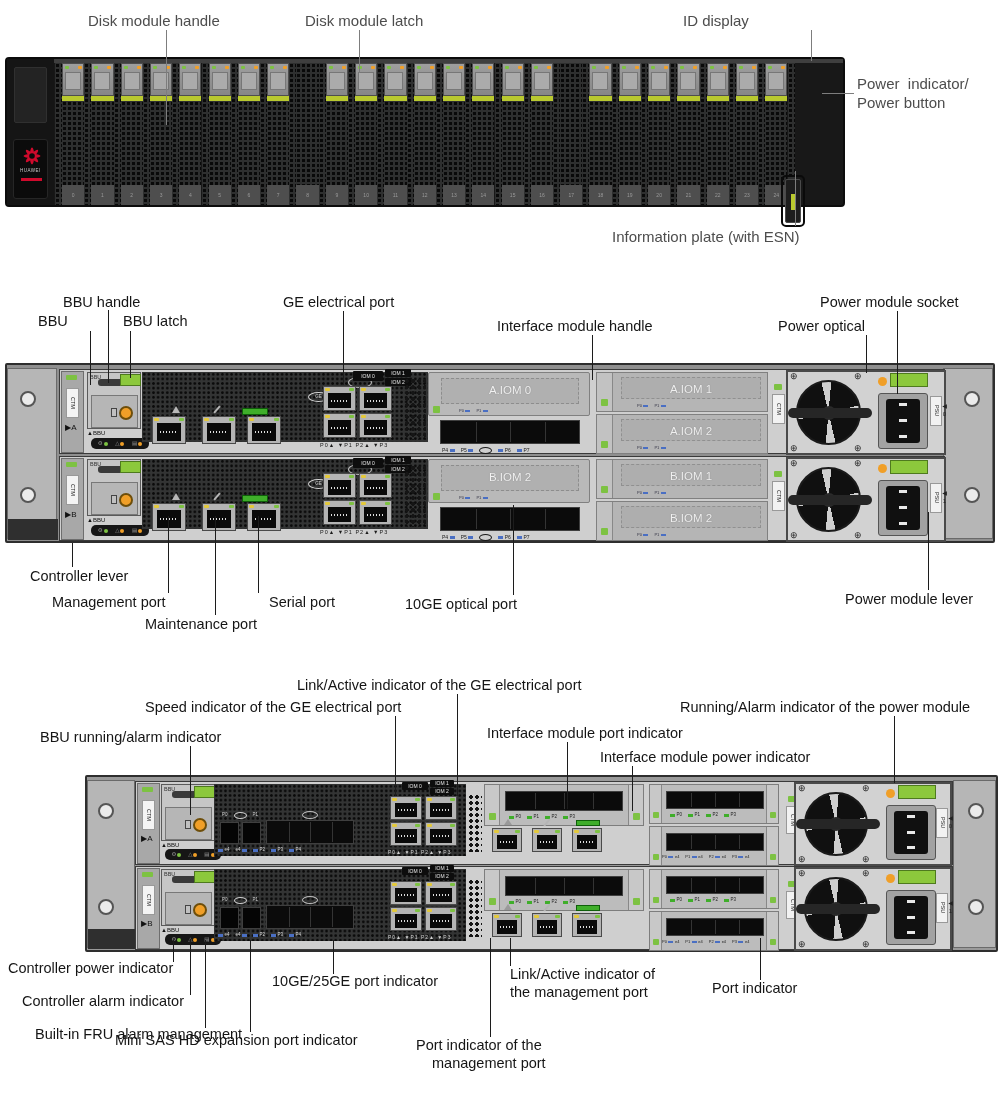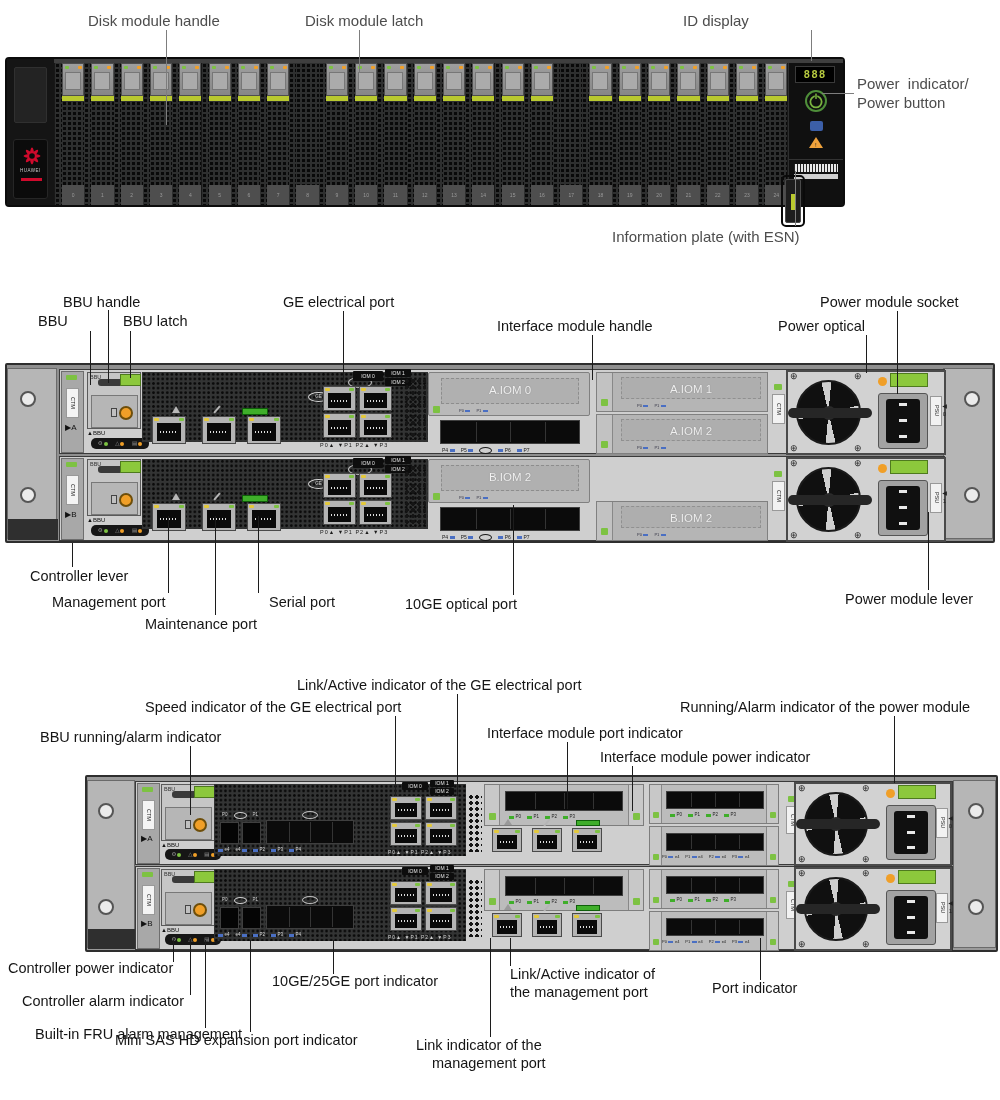--- a/index.html
+++ b/index.html
@@ -297,36 +297,20 @@
       <div class="a" style="left: 2px; top: 2px; width: 4px; height: 3px; background: rgb(125, 194, 66); border-radius: 1px;"></div>
       <div class="a" style="left: 15px; top: 2px; width: 4px; height: 3px; background: rgb(240, 159, 40); border-radius: 1px;"></div>
       <div class="a" style="left: 2px; top: 8px; width: 16px; height: 18px; background: rgb(171, 171, 171); border: 1px solid rgb(119, 119, 119);"></div>
     </div>
     <div class="a" style="left: 758.2px; top: 37px; width: 22.3px; height: 5px; background: rgb(185, 201, 47);"></div>
     <div class="a ddots" style="left: 758.2px; top: 42px; width: 22.3px; height: 84px;"></div>
     <div class="a" style="left: 758.2px; top: 126px; width: 22.3px; height: 20px; background: rgb(78, 78, 78); font-size: 5px; color: rgb(154, 154, 154); text-align: center; line-height: 20px;">
       <div style="position: static; font-size: 5px; color: rgb(154, 154, 154);">24</div>
     </div>
     <div class="a ddots" style="left: 780.5px; top: 4px; width: 7px; height: 142px;"></div>
-    <div class="a" style="left: 782px; top: 4px; width: 54px; height: 142px; background: rgb(16, 16, 16);">
-      <div class="a" style="left: 6px; top: 3px; width: 40px; height: 17px; background: rgb(0, 0, 0); border: 1px solid rgb(58, 58, 58); text-align: center;">
-        <div style="position: static; font-family: &quot;DejaVu Sans Mono&quot;, monospace; font-weight: bold; font-size: 11px; letter-spacing: 1px; color: rgb(185, 204, 64); line-height: 15px;">888</div>
-      </div>
-      <div class="a" style="left: 16px; top: 27px; width: 22px; height: 22px; border: 2px solid rgb(79, 143, 58); border-radius: 50%; background: rgb(15, 15, 15);"><svg width="18" height="18" viewBox="0 0 14 14" style="margin:0 0 0 0">
-          <circle cx="7" cy="7.6" r="4.4" fill="none" stroke="#79b33f" stroke-width="1.4"></circle>
-          <rect x="6.1" y="0.6" width="1.8" height="5" fill="#0f0f0f"></rect>
-          <rect x="6.4" y="1.2" width="1.2" height="4.2" fill="#79b33f"></rect>
-        </svg></div>
-      <div class="a" style="left: 21px; top: 58px; width: 13px; height: 10px; background: rgb(60, 95, 168); border-radius: 2px;"></div>
-      <div class="a" style="left: 20px; top: 74px; width: 0px; height: 0px; border-left: 7px solid transparent; border-right: 7px solid transparent; border-bottom: 11.2px solid rgb(240, 162, 60); background: none;"></div>
-      <div class="a" style="left: 26px; top: 79px; width: 200px; height: 9px; font-size: 6px; color: rgb(26, 26, 26); line-height: 1; white-space: pre;">!</div>
-      <div class="a" style="left: 0px; top: 96px; width: 54px; height: 1px; background: rgb(51, 51, 51);"></div>
-      <div class="a" style="left: 5px; top: 101px; width: 44px; height: 8px; background: repeating-linear-gradient(90deg, rgb(34, 34, 34) 0px, rgb(34, 34, 34) 1px, transparent 1px, transparent 3px) rgb(232, 232, 232);"></div>
-      <div class="a" style="left: 5px; top: 111px; width: 44px; height: 5px; background: rgb(207, 207, 207);"></div>
-    </div>
     <div class="a" style="left: 778px; top: 120px; width: 16px; height: 44px; background: rgb(29, 29, 29); border: 1px solid rgb(74, 74, 74); border-radius: 2px;">
       <div class="a" style="left: 5px; top: 14px; width: 4px; height: 16px; background: rgb(185, 201, 47);"></div>
     </div>
     <div class="a" style="left: 774px; top: 116px; width: 24px; height: 52px; border: 2px solid rgb(10, 10, 10); border-radius: 5px; background: none;"></div>
   </div>
 
 <div id="v2c" class="chassis" style="left:5px;top:363px;width:990px;height:180px;background:#8f8f8f;border:2px solid #2e2e2e;border-radius:2px;">
     <div class="a" style="left: 0px; top: 3px; width: 50px; height: 171px; background: rgb(182, 182, 182); border: 1px solid rgb(106, 106, 106);">
       <div class="a" style="left: 12px; top: 22px; width: 16px; height: 16px; background: rgb(235, 235, 235); border: 2px solid rgb(85, 85, 85); border-radius: 50%;"></div>
       <div class="a" style="left: 12px; top: 118px; width: 16px; height: 16px; background: rgb(235, 235, 235); border: 2px solid rgb(85, 85, 85); border-radius: 50%;"></div>
@@ -655,20 +639,37 @@
         <div style="position: static; display: flex; gap: 1.5px; align-items: center;">
           <div style="position: static; width: 11px; height: 5px; border: 1px solid rgb(26, 26, 26); border-radius: 50%;"></div>
         </div>
         <div style="position: static; display: flex; gap: 1.5px; align-items: center;">
           <div style="position: static; width: 5px; height: 2.5px; background: rgb(74, 111, 195);"></div>
           <div style="position: static; font-size: 5px; color: rgb(26, 26, 26); line-height: 1;">P6</div>
         </div>
         <div style="position: static; display: flex; gap: 1.5px; align-items: center;">
           <div style="position: static; width: 5px; height: 2.5px; background: rgb(74, 111, 195);"></div>
           <div style="position: static; font-size: 5px; color: rgb(26, 26, 26); line-height: 1;">P7</div>
+        </div>
+      </div>
+      <div class="a" style="left: 536px; top: 2px; width: 172px; height: 40px; background: rgb(181, 181, 181); border: 1px solid rgb(128, 128, 128);">
+        <div class="a" style="left: 0px; top: 0px; width: 16px; height: 38px; background: rgb(194, 194, 194); border-right: 1px solid rgb(136, 136, 136);">
+          <div class="a" style="left: 4px; top: 26px; width: 7px; height: 7px; background: rgb(125, 194, 66); border-radius: 1px;"></div>
+        </div>
+        <div class="a" style="left: 24px; top: 4px; width: 140px; height: 22px; background: rgb(174, 174, 174); border: 1px dashed rgb(144, 144, 144);"></div>
+        <div class="a" style="left: 16px; top: 9px; width: 156px; height: 14px; font-size: 11.5px; color: rgb(240, 240, 240); text-align: center; line-height: 14px; text-shadow: rgb(119, 119, 119) 0px 0px 1px;">B.IOM 1</div>
+        <div class="a" style="left: 40px; top: 31px; display: flex; gap: 6px; align-items: center; width: max-content; height: auto;">
+          <div style="position: static; display: flex; gap: 1.5px; align-items: center;">
+            <div style="position: static; font-size: 4px; color: rgb(51, 51, 68); line-height: 1;">P0</div>
+            <div style="position: static; width: 5px; height: 2.5px; background: rgb(74, 111, 195);"></div>
+          </div>
+          <div style="position: static; display: flex; gap: 1.5px; align-items: center;">
+            <div style="position: static; font-size: 4px; color: rgb(51, 51, 68); line-height: 1;">P1</div>
+            <div style="position: static; width: 5px; height: 2.5px; background: rgb(74, 111, 195);"></div>
+          </div>
         </div>
       </div>
       <div class="a" style="left: 536px; top: 44px; width: 172px; height: 40px; background: rgb(181, 181, 181); border: 1px solid rgb(128, 128, 128);">
         <div class="a" style="left: 0px; top: 0px; width: 16px; height: 38px; background: rgb(194, 194, 194); border-right: 1px solid rgb(136, 136, 136);">
           <div class="a" style="left: 4px; top: 26px; width: 7px; height: 7px; background: rgb(125, 194, 66); border-radius: 1px;"></div>
         </div>
         <div class="a" style="left: 24px; top: 4px; width: 140px; height: 22px; background: rgb(174, 174, 174); border: 1px dashed rgb(144, 144, 144);"></div>
         <div class="a" style="left: 16px; top: 9px; width: 156px; height: 14px; font-size: 11.5px; color: rgb(240, 240, 240); text-align: center; line-height: 14px; text-shadow: rgb(119, 119, 119) 0px 0px 1px;">B.IOM 2</div>
         <div class="a" style="left: 40px; top: 31px; display: flex; gap: 6px; align-items: center; width: max-content; height: auto;">
           <div style="position: static; display: flex; gap: 1.5px; align-items: center;">
@@ -1288,21 +1289,21 @@
 <div class="vln k" style="left:567px;top:742px;height:67px;"></div>
 <div class="vln k" style="left:632px;top:766px;height:45px;"></div>
 
 <div class="lblB" style="left:8px;top:960px;">Controller power indicator</div>
 <div class="lblB" style="left:22px;top:993px;">Controller alarm indicator</div>
 <div class="lblB" style="left:35px;top:1026px;">Built-in FRU alarm management</div>
 <div class="lblB" style="left:115px;top:1032px;">Mini SAS HD expansion port indicator</div>
 <div class="lblB" style="left:272px;top:973px;">10GE/25GE port indicator</div>
 <div class="lblB" style="left:510px;top:966px;">Link/Active indicator of</div>
 <div class="lblB" style="left:510px;top:984px;">the management port</div>
-<div class="lblB" style="left:416px;top:1037px;">Link indicator of the</div>
+<div class="lblB" style="left:416px;top:1037px;">Port indicator of the</div>
 <div class="lblB" style="left:432px;top:1055px;">management port</div>
 <div class="lblB" style="left:712px;top:980px;">Port indicator</div>
 <div class="vln k" style="left:173px;top:940px;height:22px;"></div>
 <div class="vln k" style="left:190px;top:940px;height:55px;"></div>
 <div class="vln k" style="left:205px;top:940px;height:88px;"></div>
 <div class="vln k" style="left:250px;top:940px;height:92px;"></div>
 <div class="vln k" style="left:333px;top:940px;height:34px;"></div>
 <div class="vln k" style="left:490px;top:938px;height:99px;"></div>
 <div class="vln k" style="left:510px;top:938px;height:28px;"></div>
 <div class="vln k" style="left:760px;top:938px;height:42px;"></div>

